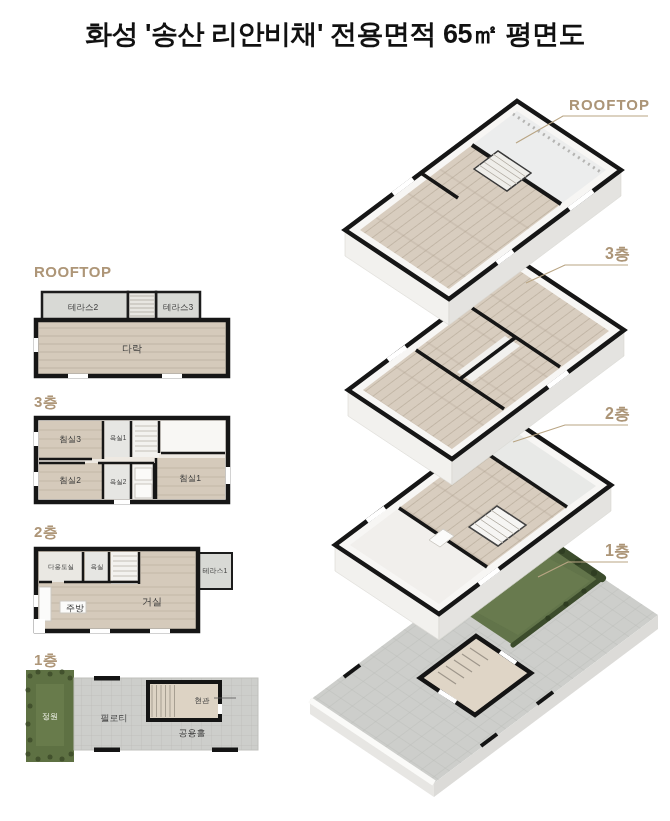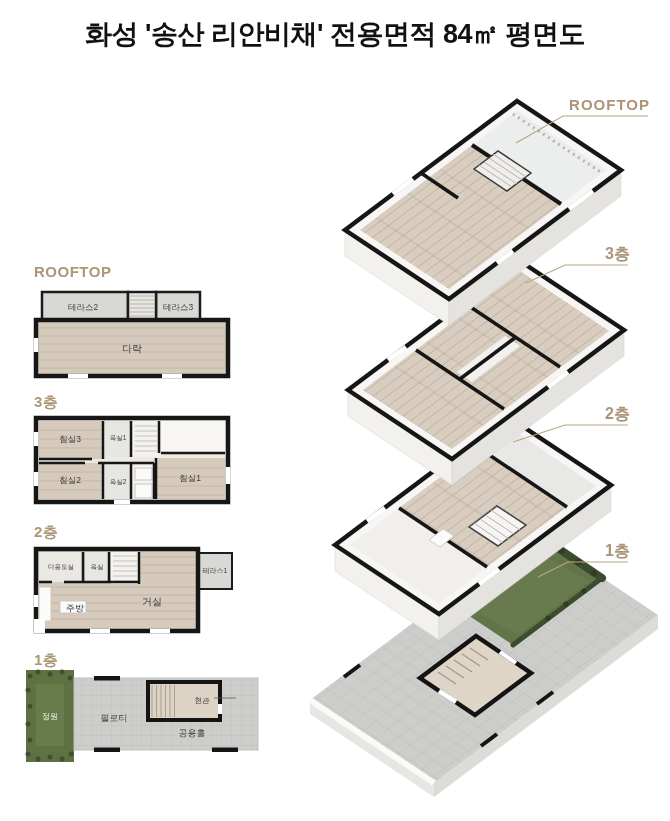--- a/index.html
+++ b/index.html
@@ -11,21 +11,21 @@
   .plan-svg{position:absolute;}
   svg text{font-family:"Liberation Sans",sans-serif;}
   .room-lbl{fill:#3d3d3d;}
   .iso-lbl{fill:#ac9577;font-weight:700;}
 </style>
 </head>
 <body>
 
 <div class="stage">
 
-  <div class="title">화성 '송산 리안비채' 전용면적 84㎡ 평면도</div>
+  <div class="title">화성 '송산 리안비채' 전용면적 65㎡ 평면도</div>
 
   <div class="plan-label" style="left:34px;top:263px;">ROOFTOP</div>
 
   <svg class="plan-svg" style="left:30px;top:286px;" width="205" height="94" viewBox="0 0 205 94">
     <rect x="12" y="6" width="86" height="28" fill="#d8d9d5" stroke="#1c1c1c" stroke-width="2.5"></rect>
     <rect x="126" y="6" width="44" height="28" fill="#d8d9d5" stroke="#1c1c1c" stroke-width="2.5"></rect>
     <rect x="98" y="6" width="28" height="30" fill="#e8e6e1" stroke="#1c1c1c" stroke-width="2.5"></rect>
     <g stroke="#b9b5ad" stroke-width="1">
       <line x1="100" y1="10" x2="124" y2="10"></line>
         <line x1="100" y1="14" x2="124" y2="14"></line>

